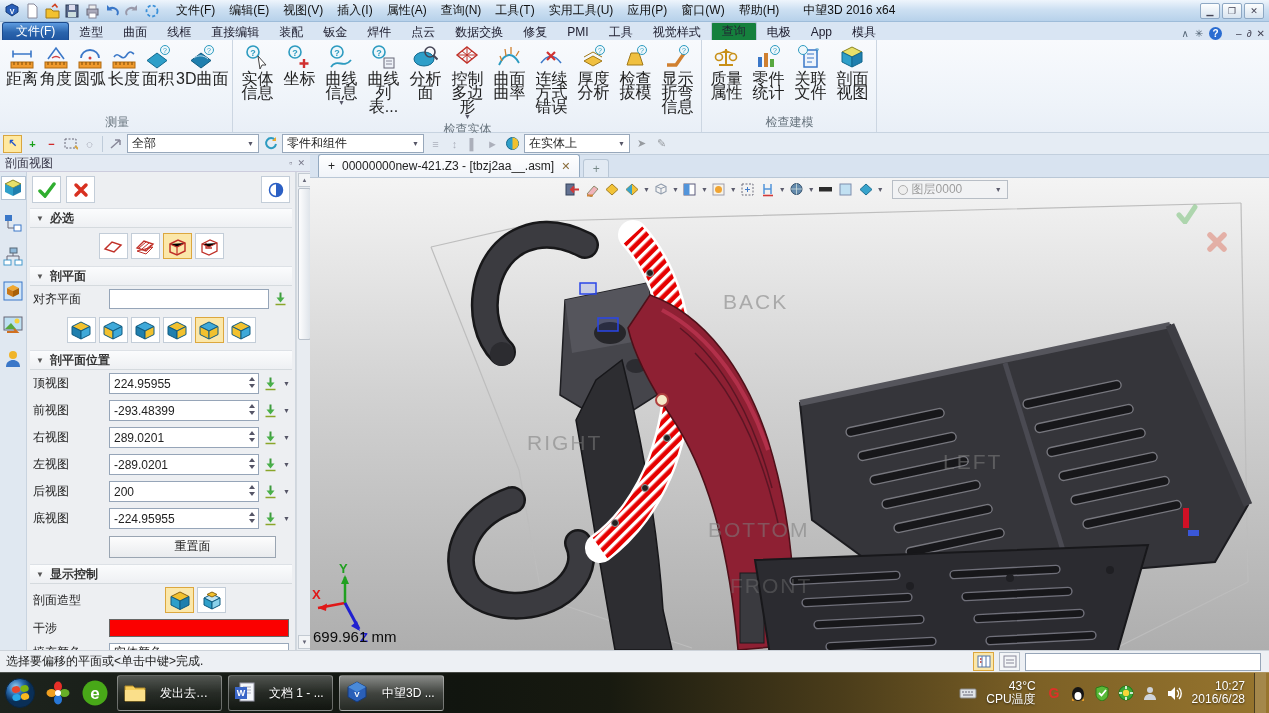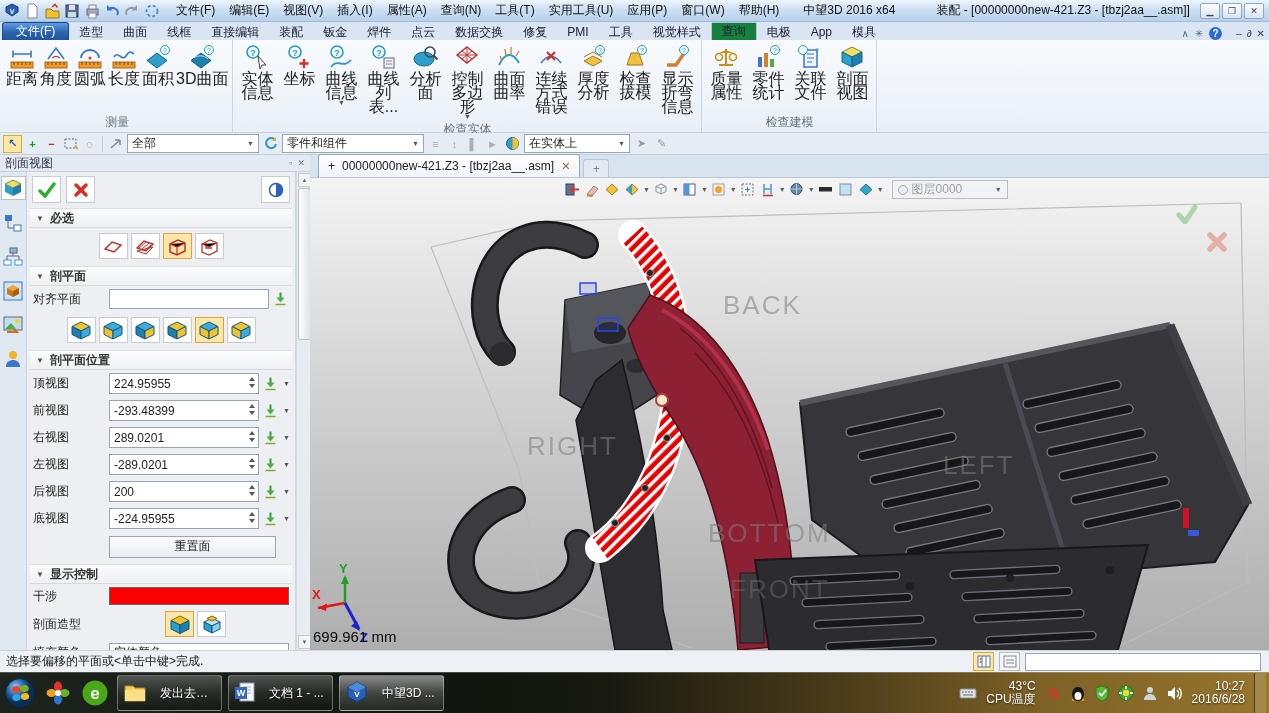--- a/index.html
+++ b/index.html
@@ -97,21 +97,21 @@
   .vp-tabs{left:310px;top:155px;width:959px;height:23px;background:#d8e3f0;border-bottom:1px solid #b9c7d6;
     display:flex;align-items:flex-end;padding-left:8px;}
   .dtab{height:22px;background:linear-gradient(#ffffff,#f0f4f9);border:1px solid #93a9c0;border-bottom:none;
     border-radius:3px 3px 0 0;display:flex;align-items:center;padding:0 9px;gap:7px;color:#222;}
   .dtab .x{color:#8a6d3b;font-weight:bold;font-size:11px;}
   .ntab{width:24px;height:17px;background:#e2eaf3;border:1px solid #b9c7d6;border-bottom:none;
     border-radius:3px 3px 0 0;margin-left:3px;display:flex;align-items:center;justify-content:center;color:#788;}
   .canvas{left:310px;top:178px;width:959px;height:472px;overflow:hidden;
     background:linear-gradient(#f4f4f4,#d2d2d2 45%,#aeaeae);}
   .canvas svg.model{position:absolute;left:0;top:0;}
-  .vlabel{position:absolute;color:#7e7e7e;opacity:.55;font-size:26px;letter-spacing:2px;}
+  .vlabel{position:absolute;color:#7e7e7e;opacity:.55;font-size:21px;letter-spacing:2px;}
   .float-tb{position:absolute;left:253px;top:2px;display:flex;align-items:center;gap:2px;opacity:.95;}
   .fic{width:18px;height:16px;display:flex;align-items:center;justify-content:center;}
   .layer-combo{width:104px;height:17px;background:rgba(242,243,245,.9);border:1px solid #b5bcc4;
     color:#999;display:flex;align-items:center;gap:4px;padding:0 5px;margin-left:6px;}
   .bulb{width:8px;height:8px;border-radius:50%;border:1px solid #aaa;background:#eee;}
   .ghost{position:absolute;}
   .measure{position:absolute;left:3px;top:450px;font-size:15px;color:#0a0a0a;}
   
   .statusbar{left:0;top:650px;width:1269px;height:22px;background:#edf0f4;border-top:1px solid #cdd3da;
     display:flex;align-items:center;padding:0 6px;gap:6px;}
@@ -198,21 +198,20 @@
         <span>插入(I)</span>
         <span>属性(A)</span>
         <span>查询(N)</span>
         <span>工具(T)</span>
         <span>实用工具(U)</span>
         <span>应用(P)</span>
         <span>窗口(W)</span>
         <span>帮助(H)</span>
       </span>
     <span class="tb-apptitle">中望3D 2016  x64</span>
-    <span class="tb-doctitle">装配 - [00000000new-421.Z3 - [tbzj2aa__.asm]]</span>
     <span class="win-btns">
       <span class="wbtn">▁</span>
       <span class="wbtn">❐</span>
       <span class="wbtn">✕</span>
     </span>
   </div>
 
   <div class="abs tabrow">
     <span class="file-btn">文件(F)</span>
     <span id="rtabs" style="display:flex;align-items:flex-end;">
@@ -773,42 +772,42 @@
         </div>
       </div>
     <div class="reset-row">
       <div class="reset-btn">重置面</div>
     </div>
     <div class="sec-hd">
       <span class="tri">▼</span>
         <span>显示控制</span>
       </div>
     <div class="frow">
-      <span class="flabel">干涉</span>
-      <span class="swatch" id="intswatch" style="background: rgb(251, 0, 0);"></span>
-    </div>
-    <div class="frow">
       <span class="flabel">剖面造型</span>
       <span class="gap56" style="display:flex;gap:3px;" id="shapebtns">
           <span class="tbtn sel">
             <svg width="22" height="20" viewBox="0 0 22 20">
               <path d="M11 2l9 4.5L11 11 2 6.5z" fill="#f2c12e" stroke="#8a6410"></path>
               <path d="M2 6.5V15l9 4.5V11z" fill="#2e9fc9" stroke="#0f5a80"></path>
               <path d="M20 6.5V15l-9 4.5V11z" fill="#1f7fae" stroke="#0f5a80"></path>
             </svg>
           </span>
           <span class="tbtn">
             <svg width="22" height="20" viewBox="0 0 22 20">
               <path d="M11 4l8 4-8 4-8-4z" fill="#bfe3f2" stroke="#0f5a80"></path>
               <path d="M3 8v7l8 4v-7z" fill="#2e9fc9" stroke="#0f5a80"></path>
               <path d="M19 8v7l-8 4v-7z" fill="#8ad0ea" stroke="#0f5a80"></path>
               <path d="M11 2l5 2.5-5 2.5-5-2.5z" fill="#f2c12e" stroke="#8a6410"></path>
             </svg>
           </span>
         </span>
+    </div>
+    <div class="frow">
+      <span class="flabel">干涉</span>
+      <span class="swatch" id="intswatch" style="background: rgb(251, 0, 0);"></span>
     </div>
     <div class="frow">
       <span class="flabel">填充颜色</span>
       <span class="combo" style="flex:1;">
         <span>实体颜色</span>
           <span class="car">▼</span>
         </span>
     </div>
 
   </div>

